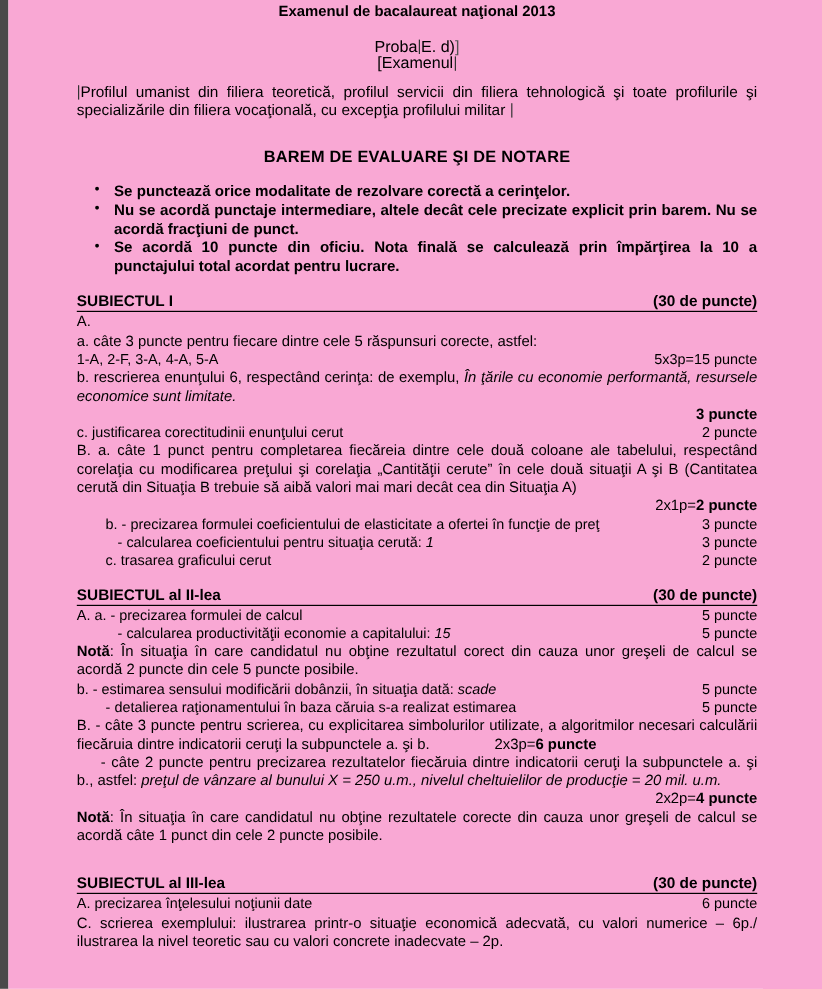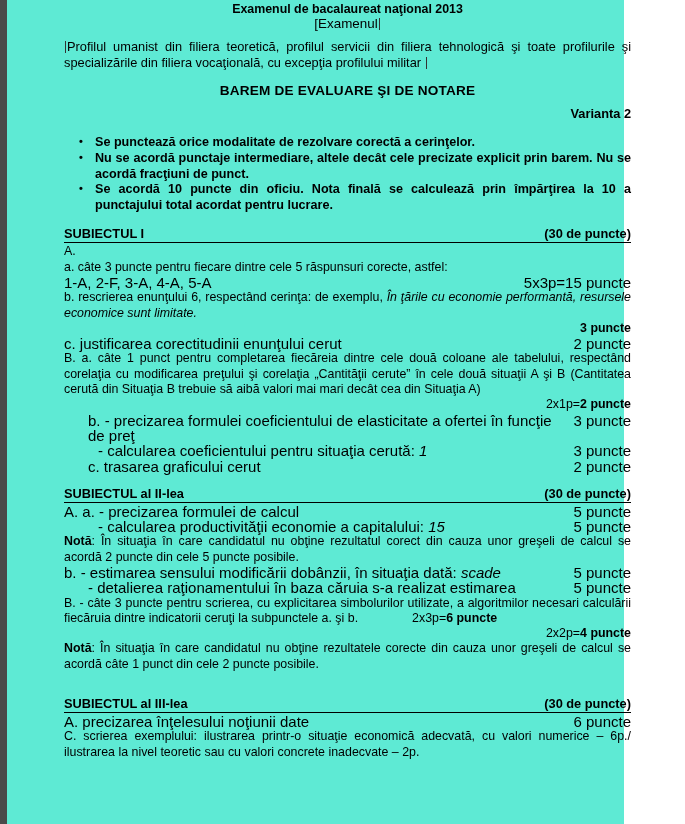--- a/index.html
+++ b/index.html
@@ -22,23 +22,23 @@
     left: 0;
     top: 0;
     width: 7px;
     height: 824px;
     background: #4a4a4a;
   }
   #page {
     position: absolute;
     left: 7px;
     top: 0;
-    width: 617px;
+    width: 678px;
     height: 824px;
-    background: #5eead4;
+    background: #f9a8d4;
     box-sizing: border-box;
   }
   .doc {
     position: absolute;
     left: 57px;   
     top: 0;
     width: 567px; 
     font-size: 12.4px;
     line-height: 14.6px;
   }
@@ -73,21 +73,21 @@
   .cursor {
     display: inline-block;
     width: 1px;
     height: 12px;
     background: #333;
     vertical-align: -2px;
     margin: 0 1px;
   }
 
   .hdr-barem {
-    margin-top: 14px;
+    margin-top: 24px;
     font-weight: bold;
     font-size: 13.6px;
     letter-spacing: 0.2px;
   }
   .hdr-varianta {
     margin-top: 8px;
     font-weight: bold;
     font-size: 12.8px;
   }
 
@@ -126,21 +126,21 @@
     line-height: 15px;
   }
 
   .block { margin-top: 1px; }
 
   
   .row {
     display: flex;
     align-items: flex-start;
     line-height: 15.3px;
-    font-size: 15px;
+    font-size: 12px;
   }
   .row .txt { flex: 1 1 auto; padding-right: 6px; }
   .row .pts { flex: 0 0 auto; font-weight: normal; white-space: nowrap; }
 
   .para {
     text-align: justify;
     line-height: 15.3px;
     font-size: 12.4px;
   }
   .pts-line {
@@ -162,28 +162,30 @@
 </head>
 <body>
 
 <div id="left-gutter"></div>
 
 <div id="page">
   <div class="doc">
 
     <div class="center hdr-exam">Examenul de bacalaureat naţional 2013</div>
 
+    <div class="center hdr-proba">
+      <span>Proba</span><span class="cursor"></span><span>E. d)</span><span class="tick-r">]</span>
+    </div>
     <div class="center hdr-disc">
       <span class="tick-l">[</span><span>Examenul</span><span class="cursor"></span>
     </div>
 
     <div class="profil"><span class="cursor"></span><span>Profilul umanist din filiera teoretică, profilul servicii din filiera tehnologică şi toate profilurile şi specializările din filiera vocaţională, cu excepţia profilului militar</span> <span class="cursor"></span></div>
 
     <div class="center hdr-barem">BAREM DE EVALUARE ŞI DE NOTARE</div>
-    <div class="right hdr-varianta">Varianta 2</div>
 
     <ul class="rules">
       <li>Se punctează orice modalitate de rezolvare corectă a cerinţelor.</li>
       <li>Nu se acordă punctaje intermediare, altele decât cele precizate explicit prin barem. Nu se acordă fracţiuni de punct.</li>
       <li>Se acordă 10 puncte din oficiu. Nota finală se calculează prin împărţirea la 10 a punctajului total acordat pentru lucrare.</li>
     </ul>
 
     <div id="sec1">
       <div class="subject-head">
         <span>SUBIECTUL I</span>
@@ -246,20 +248,21 @@
           <span class="txt"><span>b. - estimarea sensului modificării dobânzii, în situaţia dată: </span><span class="italic">scade</span></span>
           <span class="pts">5 puncte</span>
         </div>
         <div class="row indent1">
           <span class="txt">- detalierea raţionamentului în baza căruia s-a realizat estimarea</span>
           <span class="pts">5 puncte</span>
         </div>
 
         <div class="para"><span>B. - câte 3 puncte pentru scrierea, cu explicitarea simbolurilor utilizate, a algoritmilor necesari calculării fiecăruia dintre indicatorii ceruţi la subpunctele a. şi b.</span><span style="display:inline-block;width:54px"></span><span class="pts-prefix">2x3p=</span><span class="bold">6 puncte</span></div>
 
+        <div class="para indent2" style="padding-left:0"><span style="display:inline-block;width:20px"></span><span>- câte 2 puncte pentru precizarea rezultatelor fiecăruia dintre indicatorii ceruţi la subpunctele a. şi b., astfel: </span><span class="italic">preţul de vânzare al bunului X = 250 u.m., nivelul cheltuielilor de producţie = 20 mil. u.m.</span></div>
         <div class="pts-line"><span class="pts-prefix">2x2p=</span><span>4 puncte</span></div>
 
         <div class="para"><span class="bold">Notă</span><span>: În situaţia în care candidatul nu obţine rezultatele corecte din cauza unor greşeli de calcul se acordă câte 1 punct din cele 2 puncte posibile.</span></div>
       </div>
     </div>
 
     <div id="sec3">
       <div class="subject-head">
         <span>SUBIECTUL al III-lea</span>
         <span>(30 de puncte)</span>

